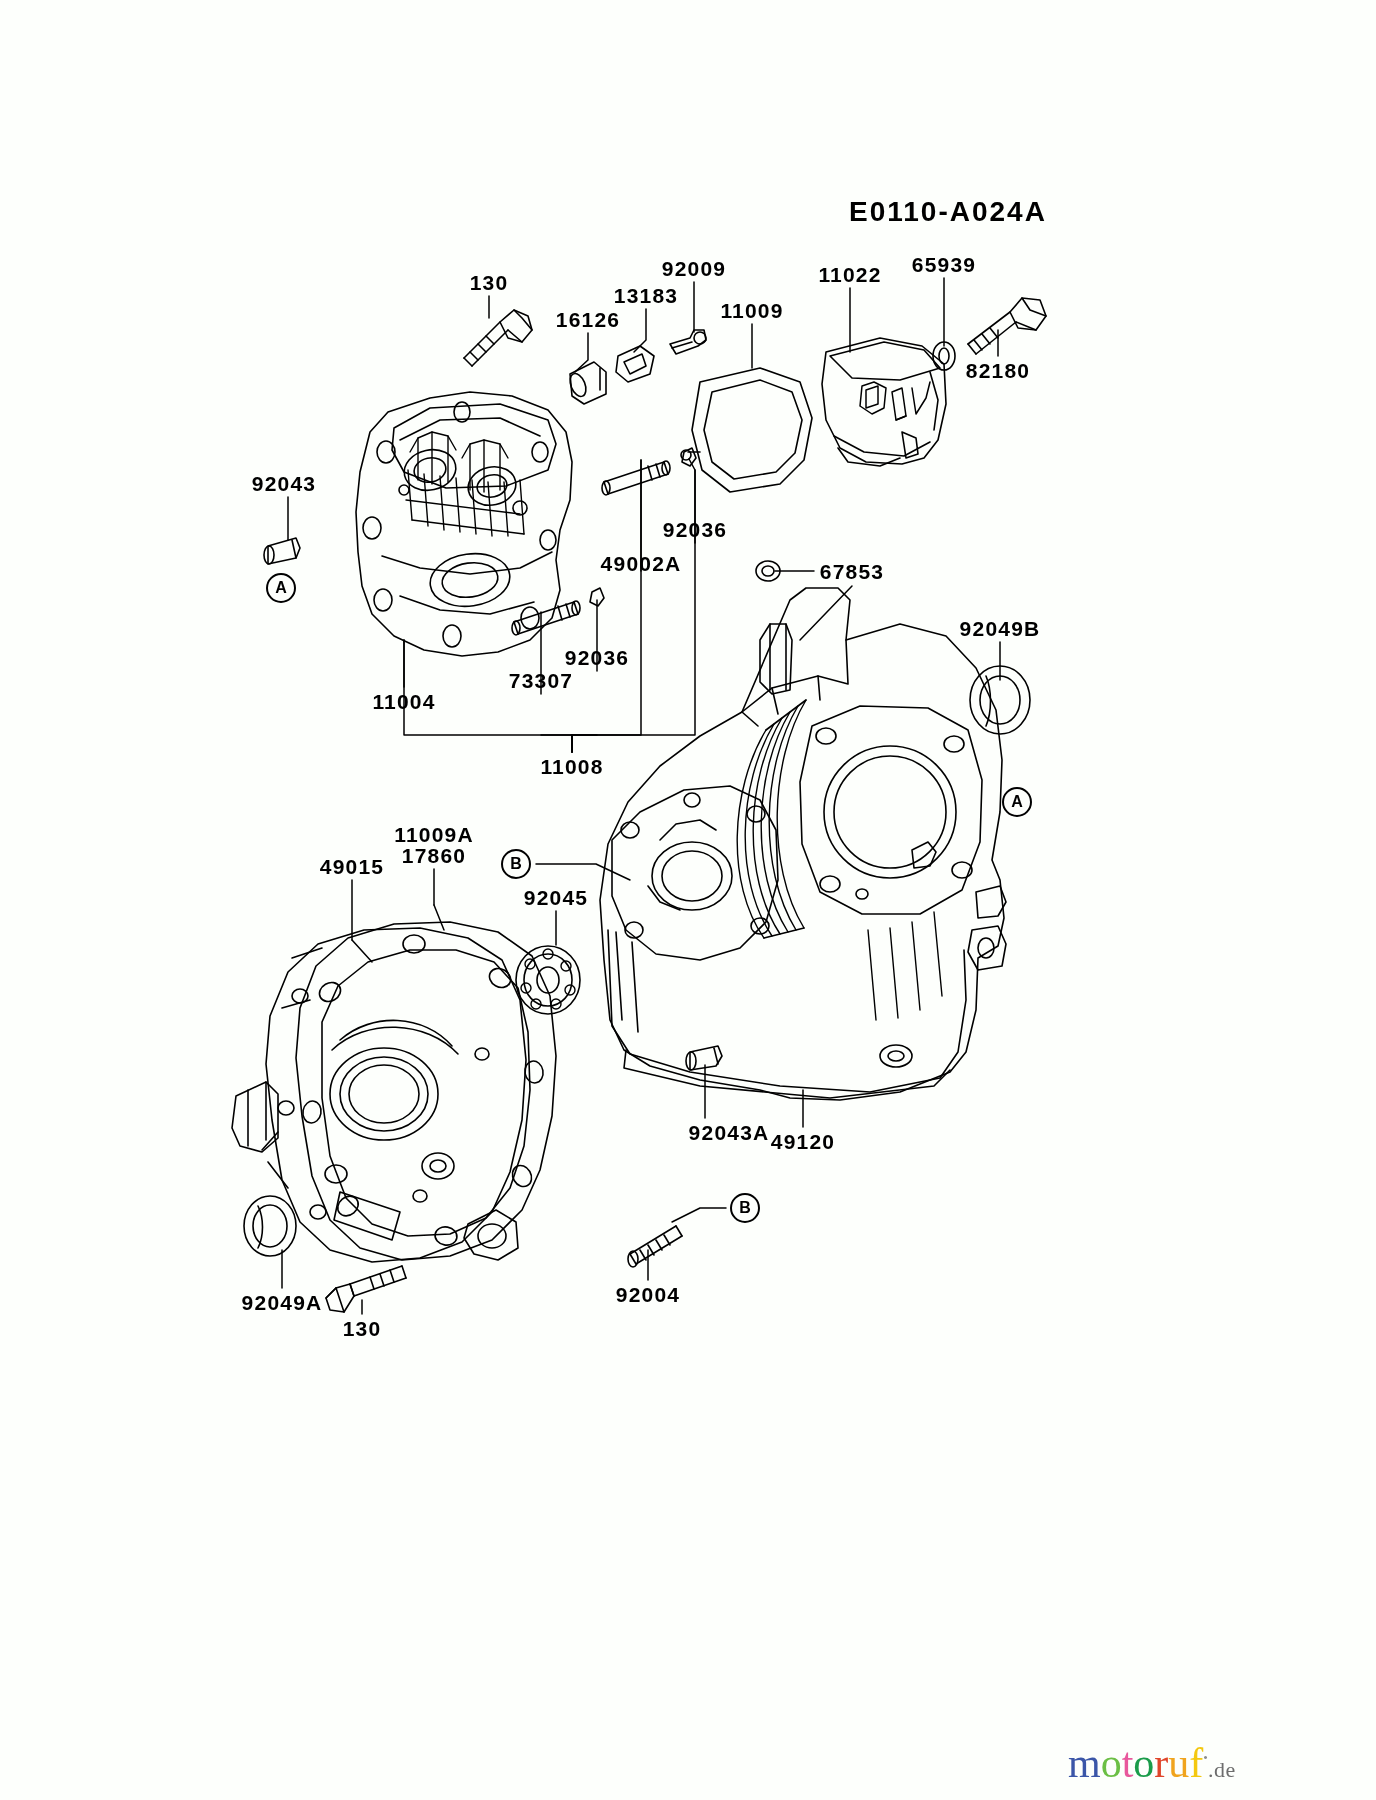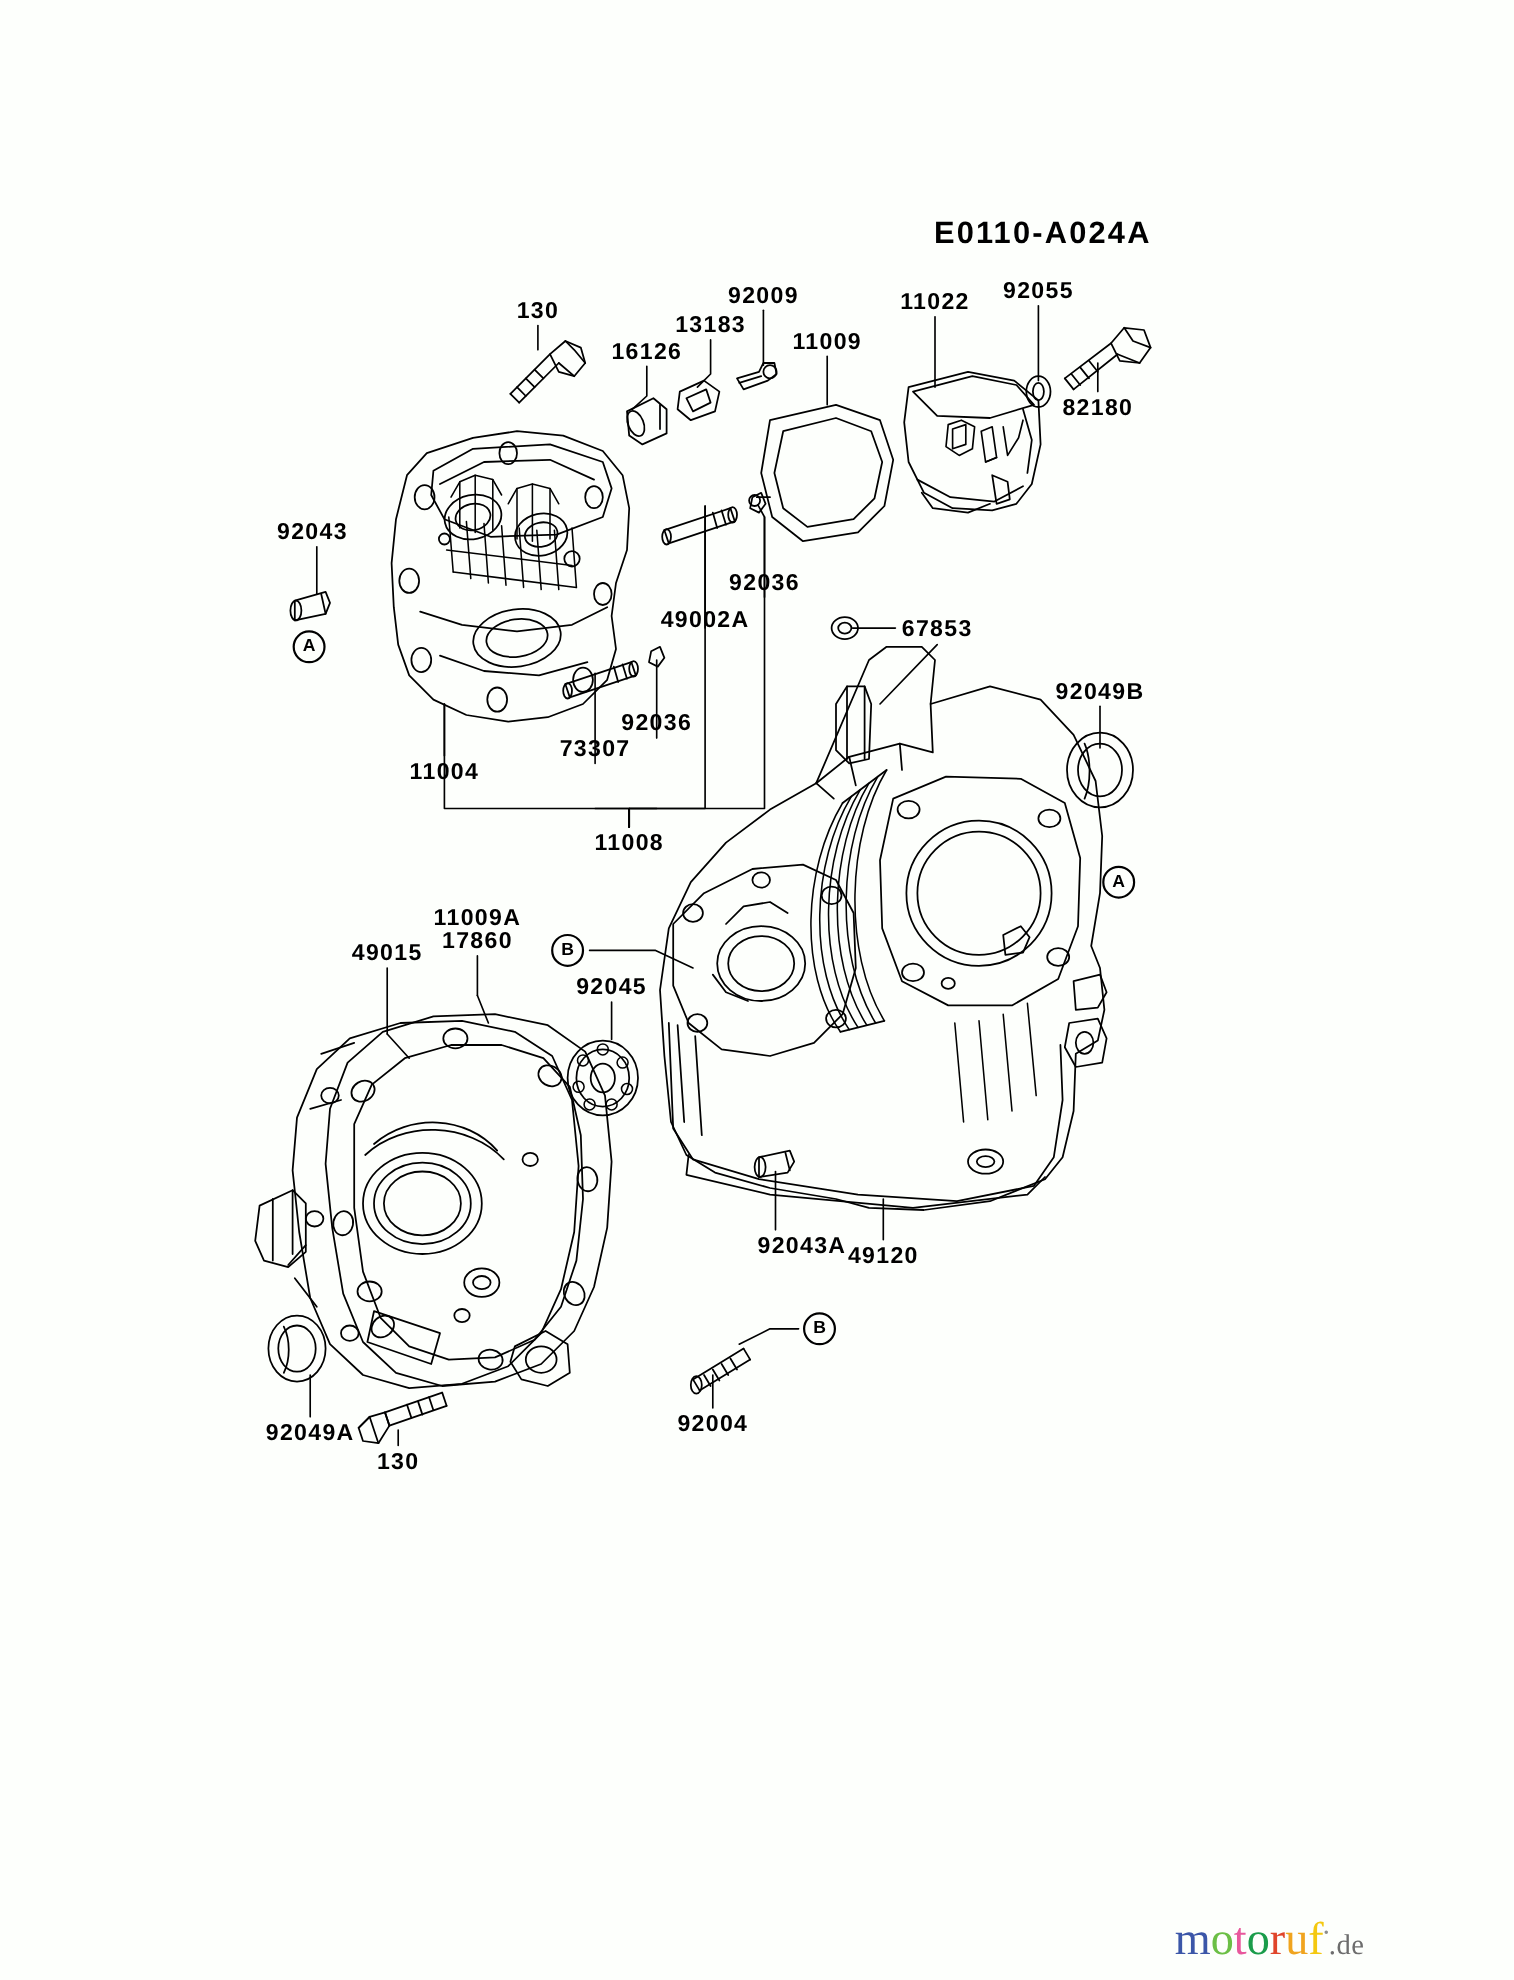--- a/index.html
+++ b/index.html
@@ -70,21 +70,21 @@
   }
   #watermark .m  { color: #3b56a8; }
   #watermark .o1 { color: #6bbf45; }
   #watermark .t  { color: #e8589c; }
   #watermark .o2 { color: #1a9c4a; }
   #watermark .r  { color: #e0452a; }
   #watermark .u  { color: #f0a41e; }
   #watermark .f  { color: #f4c80f; }
   #watermark .de {
     color: #6d6d6d;
-    font-size: 26px;
+    font-size: 22px;
     letter-spacing: 0.5px;
   }
   #watermark .dot {
     color: #8d8d8d;
     font-size: 13px;
     vertical-align: super;
   }
 </style>
 </head>
 <body>
@@ -521,21 +521,21 @@
 
     </g>
   </svg>
 
   <div class="lbl" style="left:489px; top:271px;">130</div>
   <div class="lbl" style="left:588px; top:308px;">16126</div>
   <div class="lbl" style="left:646px; top:284px;">13183</div>
   <div class="lbl" style="left:694px; top:257px;">92009</div>
   <div class="lbl" style="left:752px; top:299px;">11009</div>
   <div class="lbl" style="left:850px; top:263px;">11022</div>
-  <div class="lbl" style="left:944px; top:253px;">92055</div>
+  <div class="lbl" style="left:944px; top:253px;">65939</div>
   <div class="lbl" style="left:998px; top:359px;">82180</div>
   <div class="lbl" style="left:284px; top:472px;">92043</div>
   <div class="lbl" style="left:695px; top:518px;">92036</div>
   <div class="lbl" style="left:641px; top:552px;">49002A</div>
   <div class="lbl" style="left:597px; top:646px;">92036</div>
   <div class="lbl" style="left:541px; top:669px;">73307</div>
   <div class="lbl" style="left:404px; top:690px;">11004</div>
   <div class="lbl" style="left:572px; top:755px;">11008</div>
   <div class="lbl" style="left:852px; top:560px;">67853</div>
   <div class="lbl" style="left:1000px;top:617px;">92049B</div>

